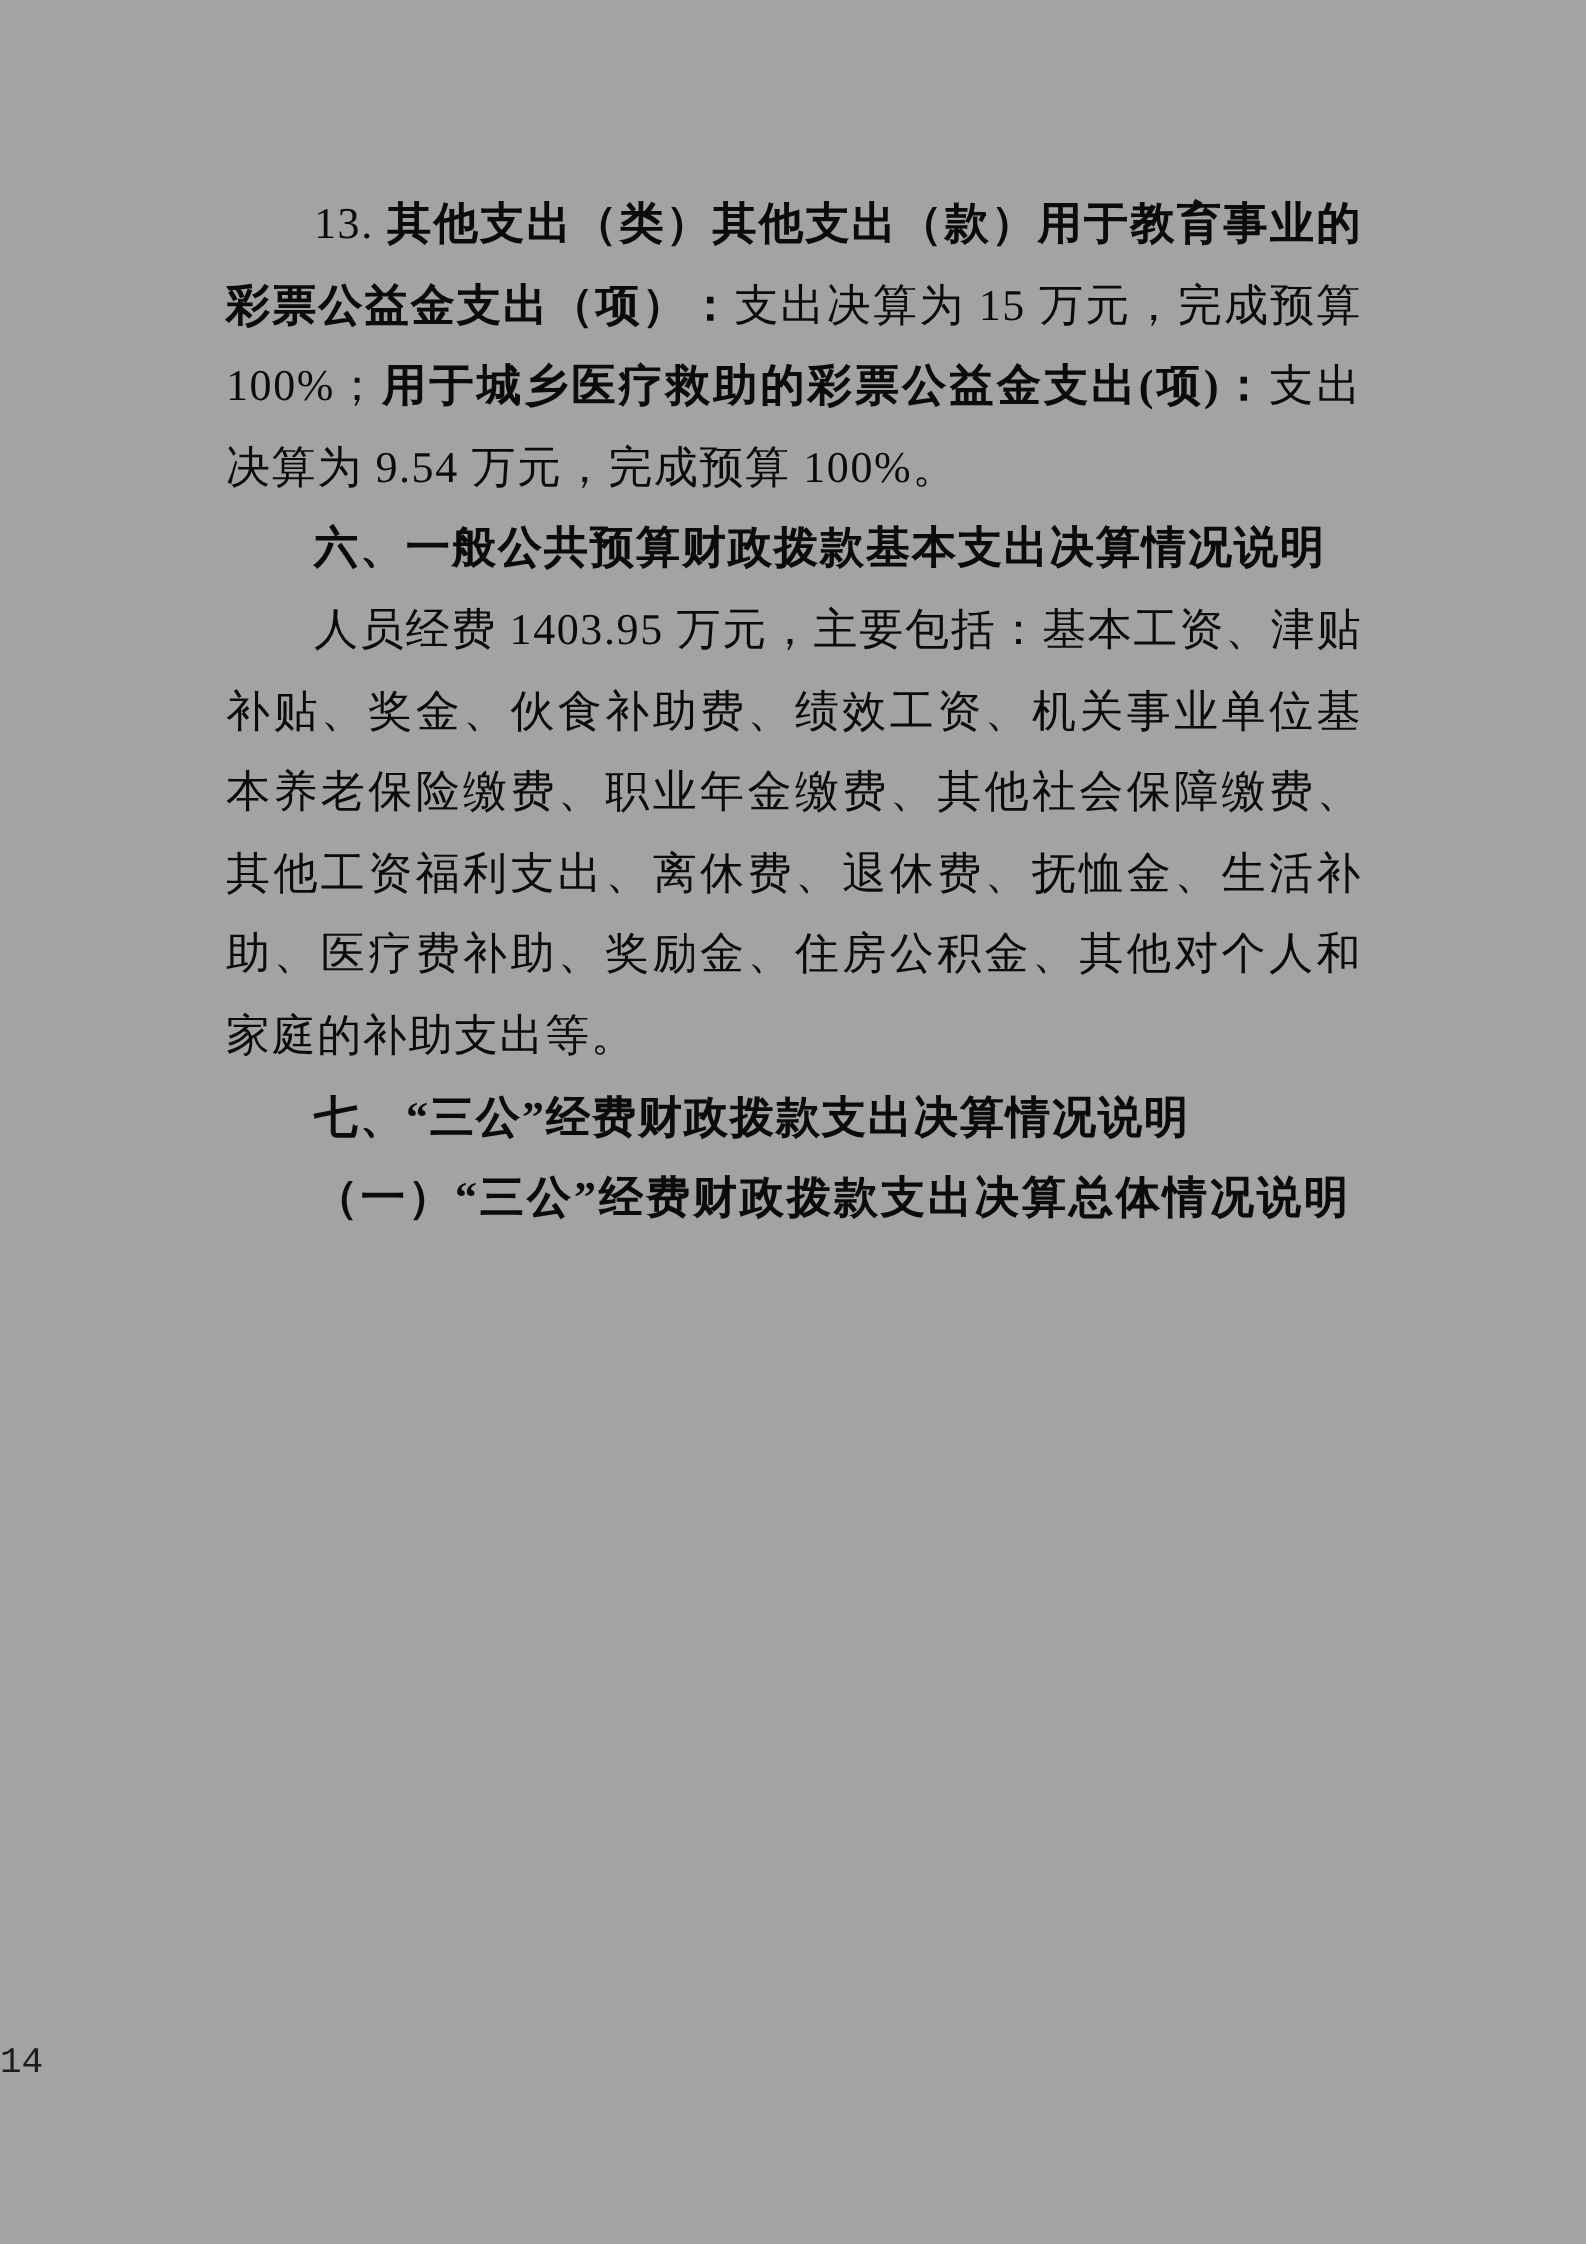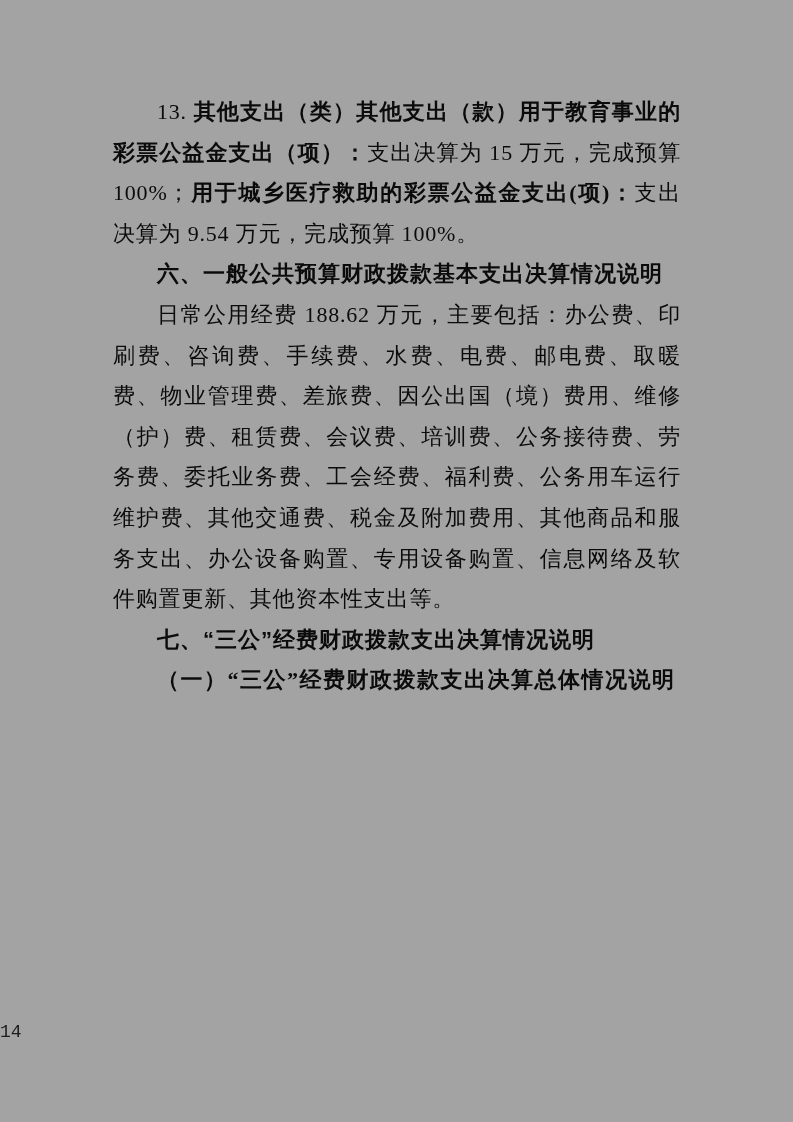--- a/index.html
+++ b/index.html
@@ -30,21 +30,21 @@
   }
   .content p {
     margin: 0;
     text-indent: 2em;
   }
   .content p b {
     font-weight: bold;
   }
   
   .h-gothic {
-    font-family: Liberation Sans, sans-serif;
+    font-family: Liberation Serif, serif;
     font-weight: bold;
     text-align: left;
     letter-spacing: 1px;
   }
   
   .h-boldserif {
     font-weight: bold;
     text-align: left;
     letter-spacing: 1.5px;
   }
@@ -65,22 +65,22 @@
 
 <div class="page">
   <div class="content">
 
     <p><span>13. </span><b>其他支出（类）其他支出（款）用于教育事业的彩票公益金支出（项）：</b><span>支出决算为 15 万元，完成预算 100%；</span><b>用于城乡医疗救助的彩票公益金支出(项)：</b><span>支出决算为 9.54 万元，完成预算 100%。</span></p>
 
 
     <p class="h-gothic">六、一般公共预算财政拨款基本支出决算情况说明</p>
 
 
+    <p>人员经费 1403.95 万元，主要包括：基本工资、津贴补贴、奖金、伙食补助费、绩效工资、机关事业单位基本养老保险缴费、职业年金缴费、其他社会保障缴费、其他工资福利支出、离休费、退休费、抚恤金、生活补助、医疗费补助、奖励金、住房公积金、其他对个人和家庭的补助支出等。</p>
 
-    <p>日常公用经费 188.62 万元，主要包括：办公费、印刷费、咨询费、手续费、水费、电费、邮电费、取暖费、物业管理费、差旅费、因公出国（境）费用、维修（护）费、租赁费、会议费、培训费、公务接待费、劳务费、委托业务费、工会经费、福利费、公务用车运行维护费、其他交通费、税金及附加费用、其他商品和服务支出、办公设备购置、专用设备购置、信息网络及软件购置更新、其他资本性支出等。</p>
 
     <p class="h-gothic">七、“三公”经费财政拨款支出决算情况说明</p>
 
     <p class="h-boldserif">（一）“三公”经费财政拨款支出决算总体情况说明</p>
 
   </div>
 
   <div class="page-number">14</div>
 </div>
 

